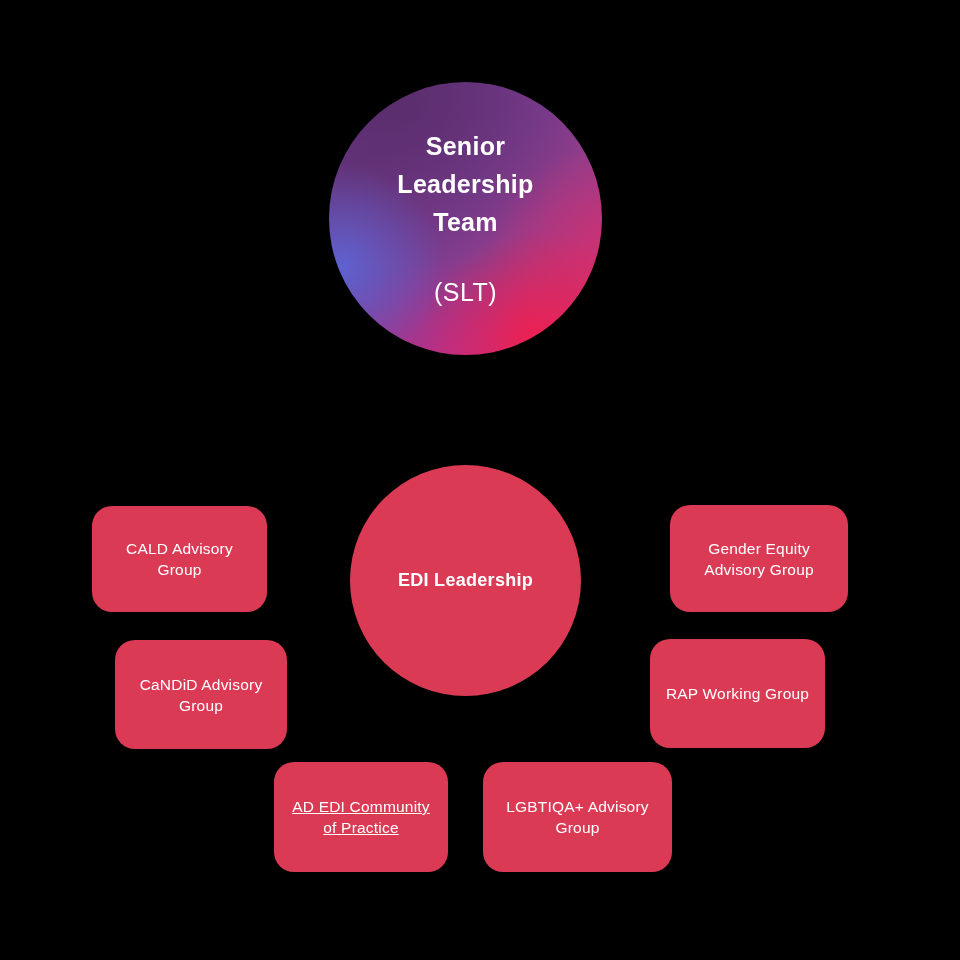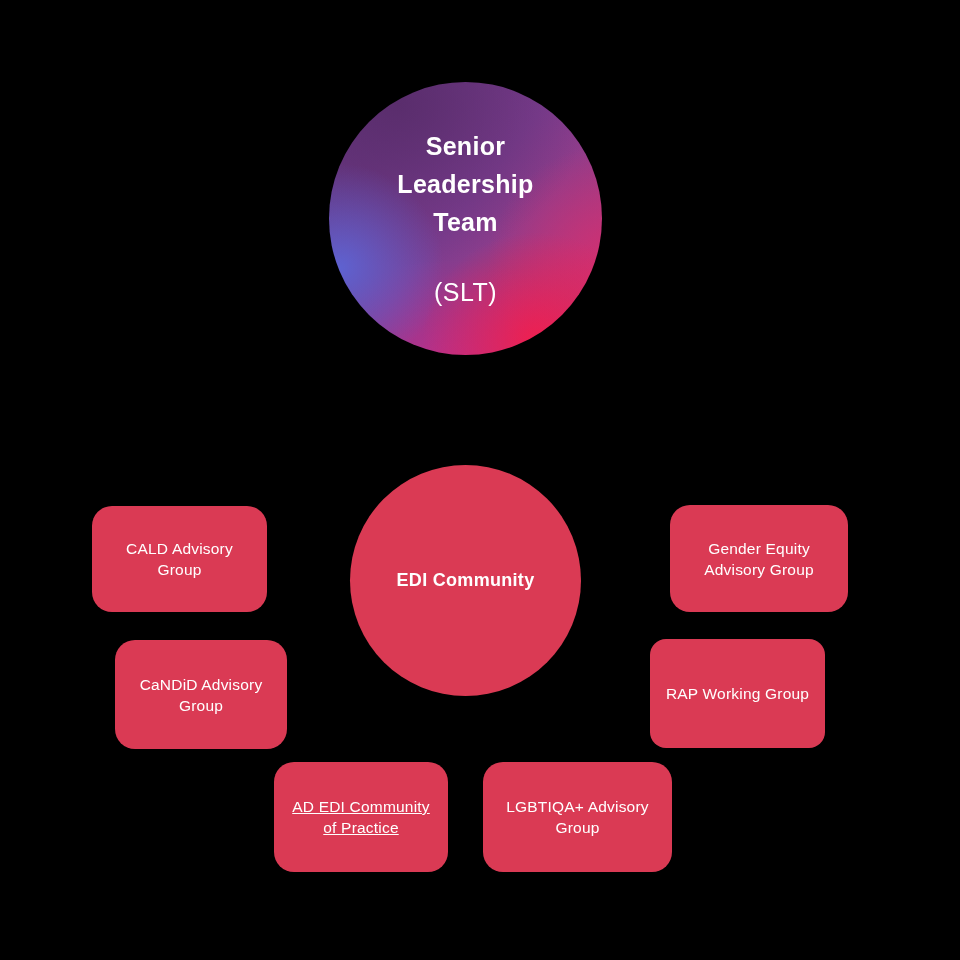--- a/index.html
+++ b/index.html
@@ -76,36 +76,36 @@
     font-size: 15.5px;
     font-weight: 500;
     line-height: 21px;
     letter-spacing: 0.2px;
     padding: 8px 12px;
     align-items: center;
   }
   .rect-cald          { left: 92px;  top: 506px; width: 175px; height: 106px; }
   .rect-gender-equity { left: 662px; top: 505px; width: 178px; height: 107px; margin-left: 8px; }
   .rect-candid        { left: 115px; top: 640px; width: 172px; height: 109px; }
-  .rect-rap           { left: 650px; top: 639px; width: 175px; height: 109px; border-radius: 16px; }
+  .rect-rap           { left: 650px; top: 639px; width: 175px; height: 109px; }
   .rect-ad-edi        { left: 274px; top: 762px; width: 174px; height: 110px; text-decoration: underline; }
   .rect-lgbtiqa       { left: 483px; top: 762px; width: 189px; height: 110px; }
 </style>
 </head>
 <body>
 
 <div class="canvas">
 
   <div class="node circle-slt">
     <span class="slt-title">Senior Leadership Team</span>
     <span class="slt-subtitle">(SLT)</span>
   </div>
 
   <div class="node circle-edi">
-    <span>EDI Community</span>
+    <span>EDI Leadership</span>
   </div>
 
   <div class="node rect rect-cald">
     <span>CALD Advisory Group</span>
   </div>
 
   <div class="node rect rect-gender-equity">
     <span>Gender Equity Advisory Group</span>
   </div>
 

